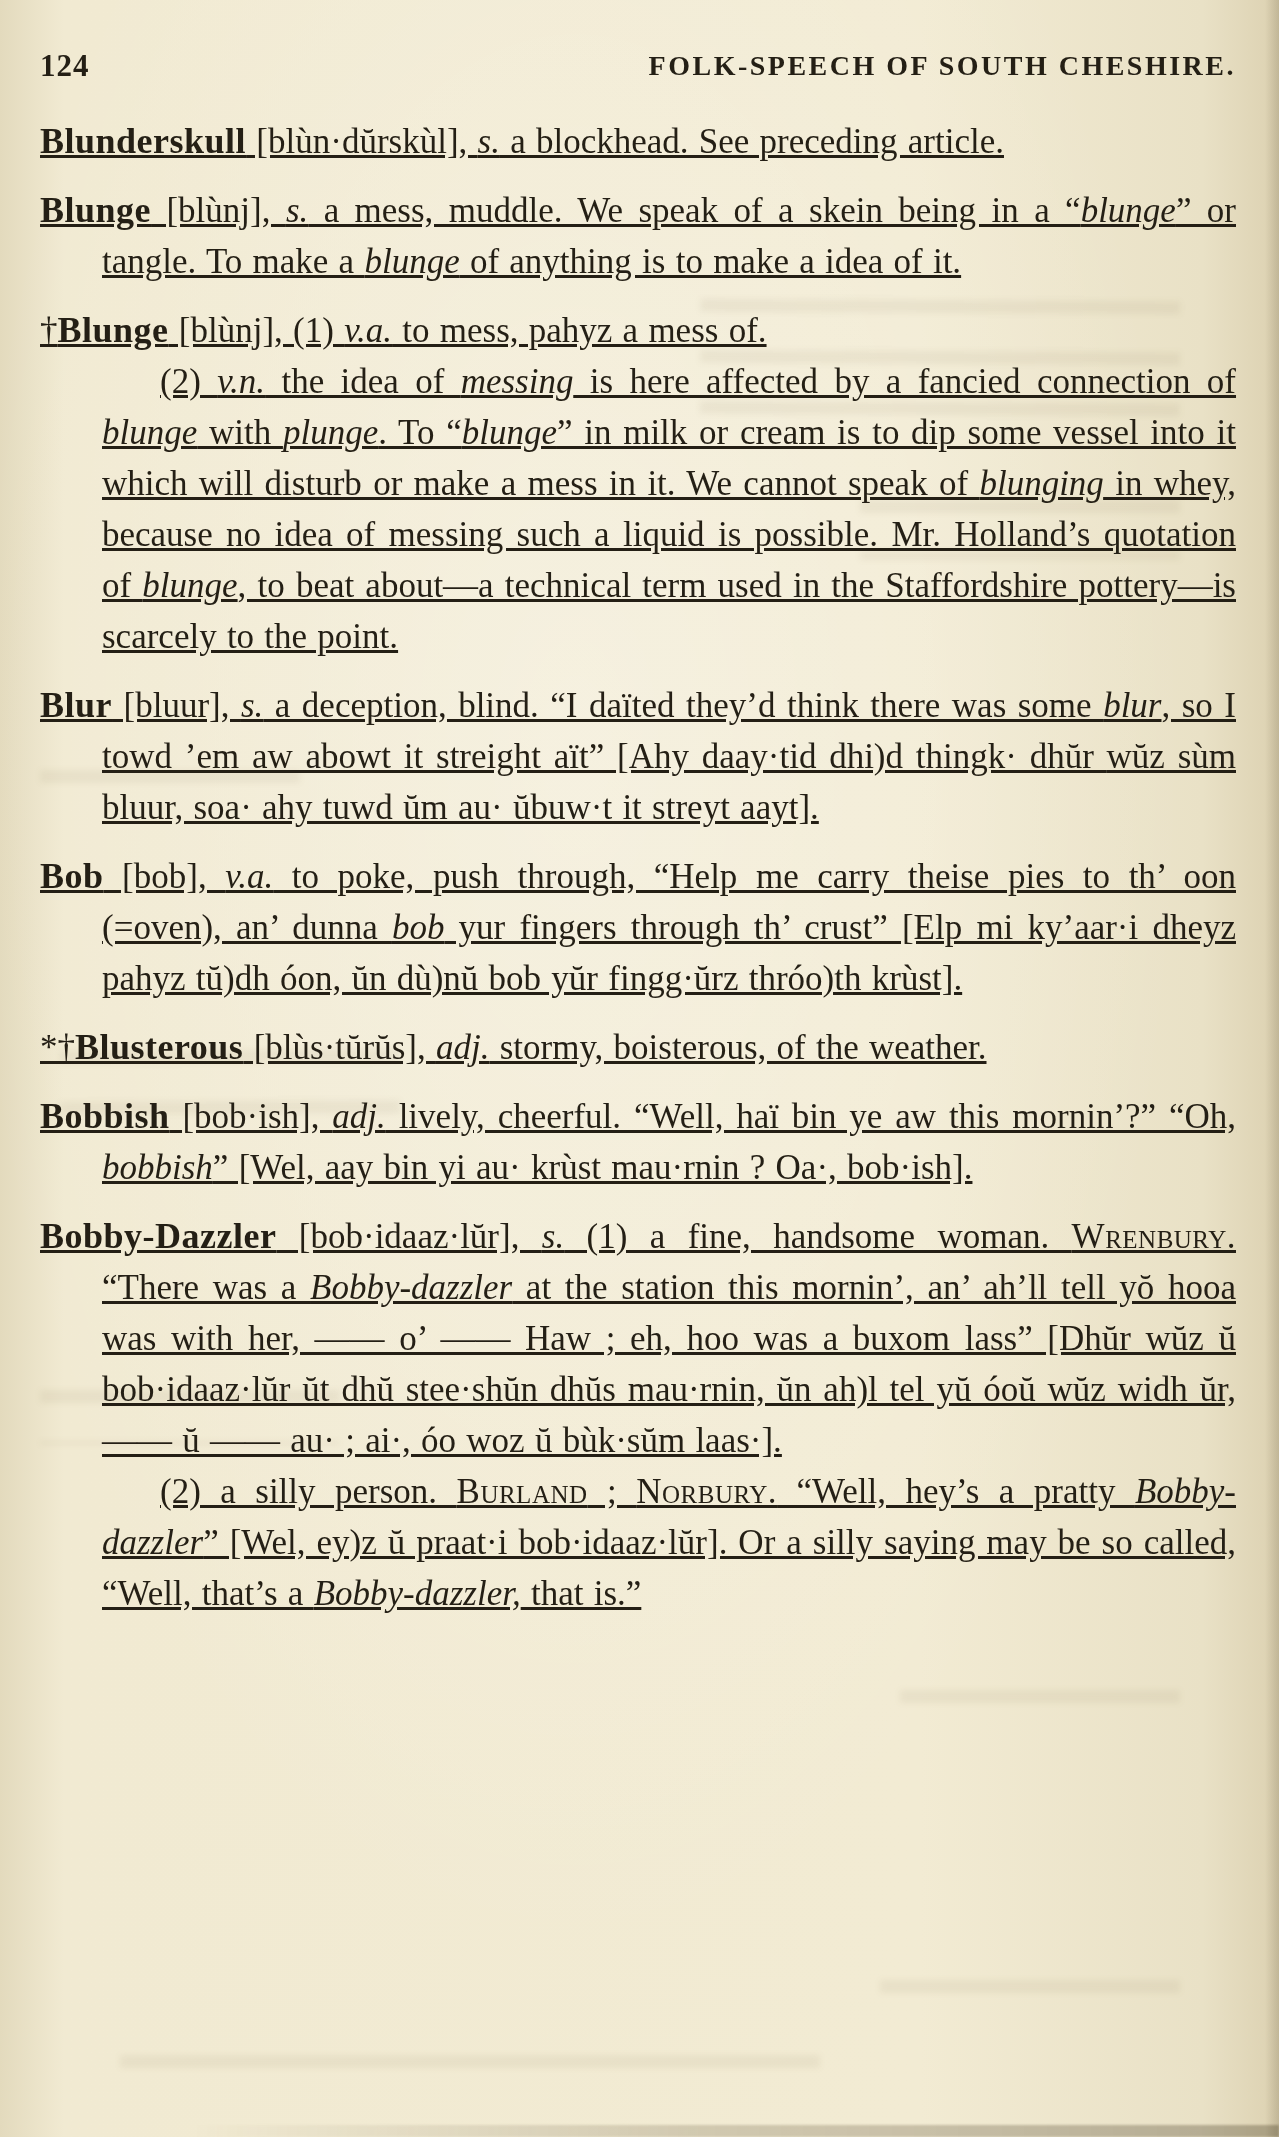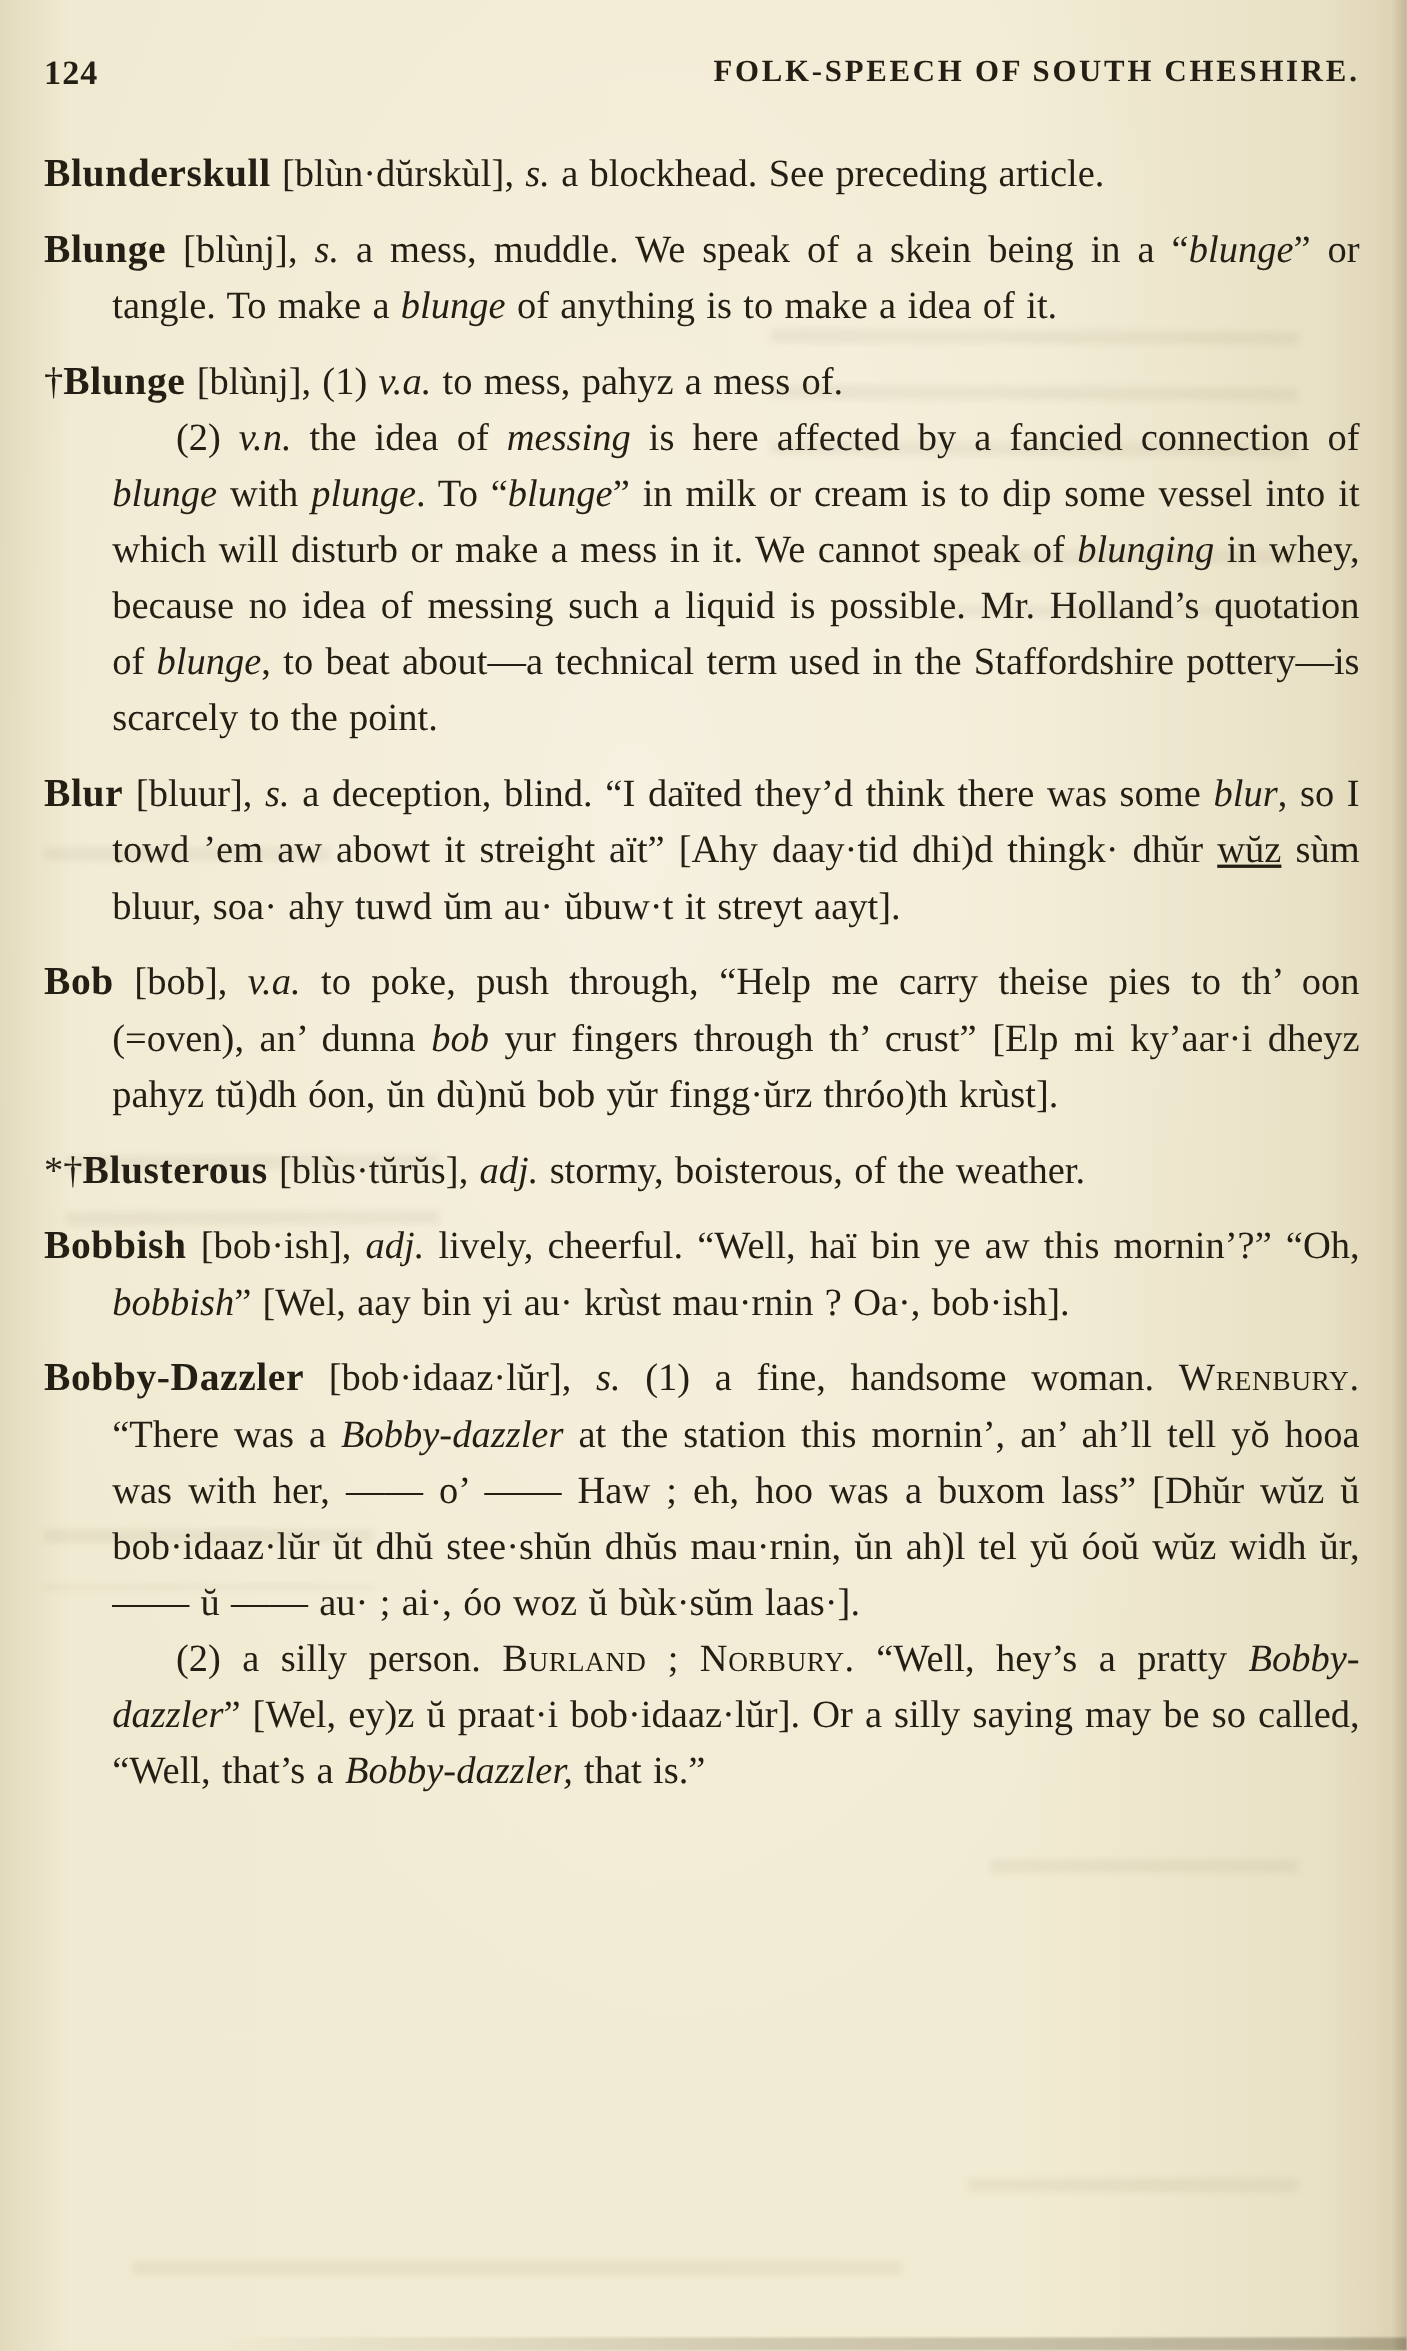--- a/index.html
+++ b/index.html
@@ -19,39 +19,39 @@
   }
   .text-block {
     position: absolute;
     left: 40px;
     top: 46px;
     width: 1196px;
   }
   .header-row {
     position: relative;
     height: 44px;
-    margin-bottom: 42px;
+    margin-bottom: 26px;
   }
   .page-number {
     position: absolute;
     left: 0;
     top: 2px;
     font-weight: bold;
     font-size: 31px;
     letter-spacing: 1px;
   }
   .running-title {
     text-align: right;
     font-weight: bold;
     font-size: 28px;
     letter-spacing: 2.5px;
     padding-top: 4px;
   }
   .entries { }
-  .entry-block { margin-bottom: 18px; }
+  .entry-block { margin-bottom: 18px; text-decoration: underline; }
   .para {
     font-size: 35px;
     line-height: 51px;
     text-align: justify;
     padding-left: 62px;
     text-indent: -62px;
     word-spacing: 1.5px;
   }
   .para-sub {
     text-indent: 58px;

